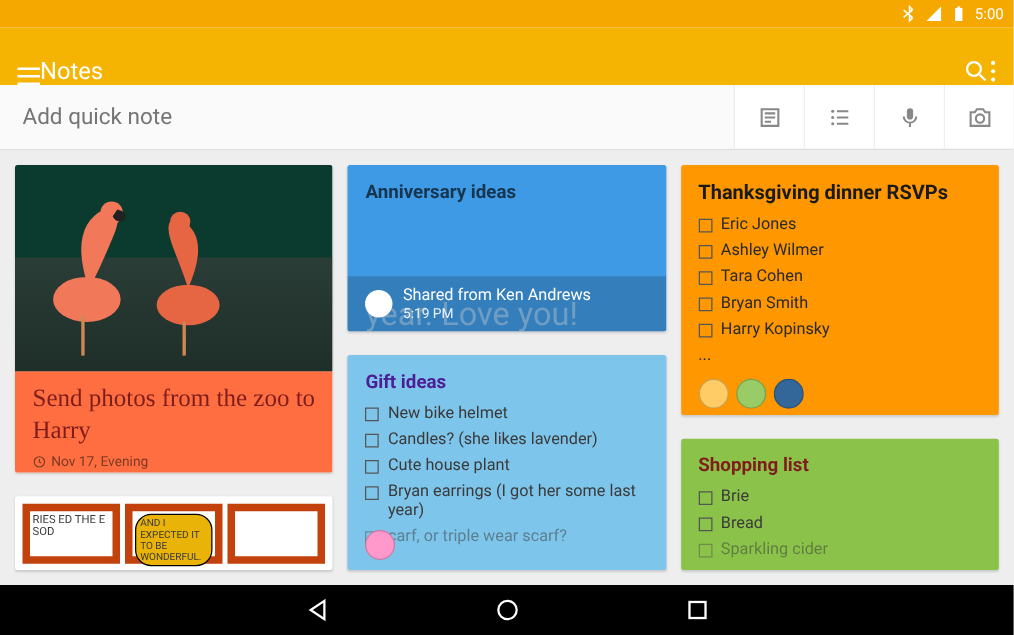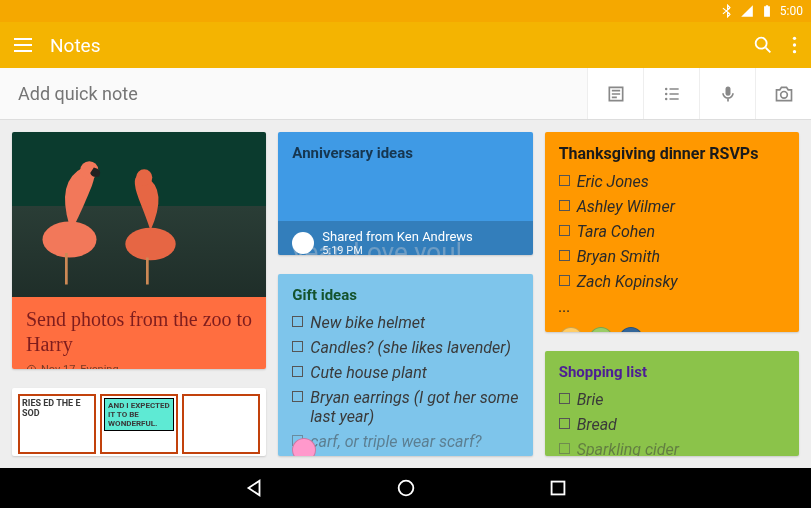--- a/index.html
+++ b/index.html
@@ -5,22 +5,22 @@
   * { box-sizing: border-box; margin: 0; padding: 0; font-family: Roboto, Arial, sans-serif; }
   body { width: 811px; height: 508px; overflow: hidden; background: #eee; }
 
   .status-bar {
     height: 22px; background: #f5a800; display: flex; justify-content: flex-end;
     align-items: center; padding: 0 8px; gap: 6px; color: #fff; font-size: 12px;
   }
   .status-bar svg { width: 14px; height: 14px; fill: #fff; }
 
   .app-bar {
-    height: 46px; background: #f4b401; display: flex; align-items: center;
-    padding: 0 14px; color: #fff; gap: 18px;
+    height: 46px; background: #f4b401; display: flex; align-items: flex-end;
+    padding: 0 14px; color: #fff; 
   }
   .app-bar .title { font-size: 19px; font-weight: 400; flex: 1; }
   .app-bar .ic { width: 22px; height: 22px; fill: #fff; cursor: pointer; }
   .ham { display: flex; flex-direction: column; gap: 4px; cursor: pointer; }
   .ham span { width: 18px; height: 2px; background: #fff; }
 
   .quickbar {
     height: 52px; background: #fff; display: flex; align-items: flex-end;
     border-bottom: 1px solid #ddd; margin: 0 0 0 0;
   }
@@ -53,48 +53,48 @@
     position: relative; overflow: hidden;
   }
   .flamingo .water { position:absolute; bottom:0; left:0; right:0; height:55%;
     background: linear-gradient(#2a3d36, #1f2e29); }
   .fl-shape { position:absolute; }
   .flamingo .note { background: #ff6e40; color: #5a2a18; padding: 10px 14px 8px; }
   .flamingo .note .big { font-size: 20px; line-height: 1.25; font-family: Georgia, serif; color: #7f1d1d;}
   .flamingo .note .rem { font-size: 11px; color: #7a3a24; margin-top: 6px; display:flex; align-items:center; gap:4px;}
 
   .comic { background:#fff; padding:6px; display:flex; gap:4px; }
-  .comic .panel { border:2px solid #c2410c; flex:1; height:60px; font-size:9px; padding:2px; font-weight:bold; position:relative;}
-  .comic .bubble { border:1px solid #000; border-radius:0; padding:2px 3px; font-size:8px; display:inline-block; background:#5eead4;}
+  .comic .panel { border:6px solid #c2410c; flex:1; height:48px; font-size:9px; padding:2px; font-weight:normal; position:relative;}
+  .comic .bubble { border:1px solid #000; border-radius:13px; padding:2px 3px; font-size:8px; display:inline-block; background:#eab308;}
 
   .blue { background:#3f9ae5; color:#fff; }
   .blue .ctitle { color:rgba(0,0,0,0.65); }
   .blue .shared { background: rgba(0,0,0,0.18); padding:8px 14px 10px; font-size:13px; display:flex; align-items:center; gap:8px;}
   .blue .shared .av { width:22px; height:22px; border-radius:50%; background:#fff;}
   .blue .shared .meta { display:flex; flex-direction:column; }
   .blue .shared .t { font-size:11px; opacity:.9;}
   .blue .cbig { color: rgba(255,255,255,0.82); }
   .ghost { color: rgba(255,255,255,0.38); }
 
   .ltblue { background:#7ec5eb; }
-  .ltblue .ctitle { color:#14532d; }
+  .ltblue .ctitle { color:#4c1d95; }
   .ltblue ul { list-style:none; padding:0 14px 10px; }
-  .ltblue li, .orange li, .green li { font-size:16px; padding:3px 0; color:#3a3a3a; display:flex; align-items:flex-start; gap:7px;font-style:italic;}
+  .ltblue li, .orange li, .green li { font-size:13px; padding:3px 0; color:#3a3a3a; display:flex; align-items:flex-start; gap:7px;}
   .chk { width:11px; height:11px; border:1.5px solid #555; margin-top:3px; flex-shrink:0;}
   .ltblue .avrow, .orange .avrow { padding:4px 14px 12px; display:flex; gap:6px;}
   .avrow .av { width:24px; height:24px; border-radius:50%; background:#fc9; border:1px solid rgba(0,0,0,0.2);}
   .fade { opacity:.5; }
 
   .orange { background:#ff9800; }
   .orange .ctitle { color:#1a1a1a; font-size:16px; line-height:1.2; }
   .orange ul { list-style:none; padding:0 14px 4px; }
   .orange li { color:#2a2a2a; }
 
   .green { background:#8bc34a; }
-  .green .ctitle { color:#4c1d95; }
+  .green .ctitle { color:#7f1d1d; }
   .green ul { list-style:none; padding:0 14px 10px; }
 
   .navbar {
     height:40px; background:#000; display:flex; align-items:center; justify-content:center; gap:130px;
   }
   .navbar svg { width:22px; height:22px; fill:none; stroke:#fff; stroke-width:2;}
 
 </style>
 </head>
 <body>
@@ -264,21 +264,21 @@
         <li>
             <span class="chk"></span>
             <span>Tara Cohen</span>
           </li>
         <li>
             <span class="chk"></span>
             <span>Bryan Smith</span>
           </li>
         <li>
             <span class="chk"></span>
-            <span>Zach Kopinsky</span>
+            <span>Harry Kopinsky</span>
           </li>
         <li>
             <span>...</span>
           </li>
       </ul>
       <div class="avrow">
         <div class="av" style="background:#fc6"></div>
         <div class="av" style="background:#9c6"></div>
         <div class="av" style="background:#369"></div>
       </div>

